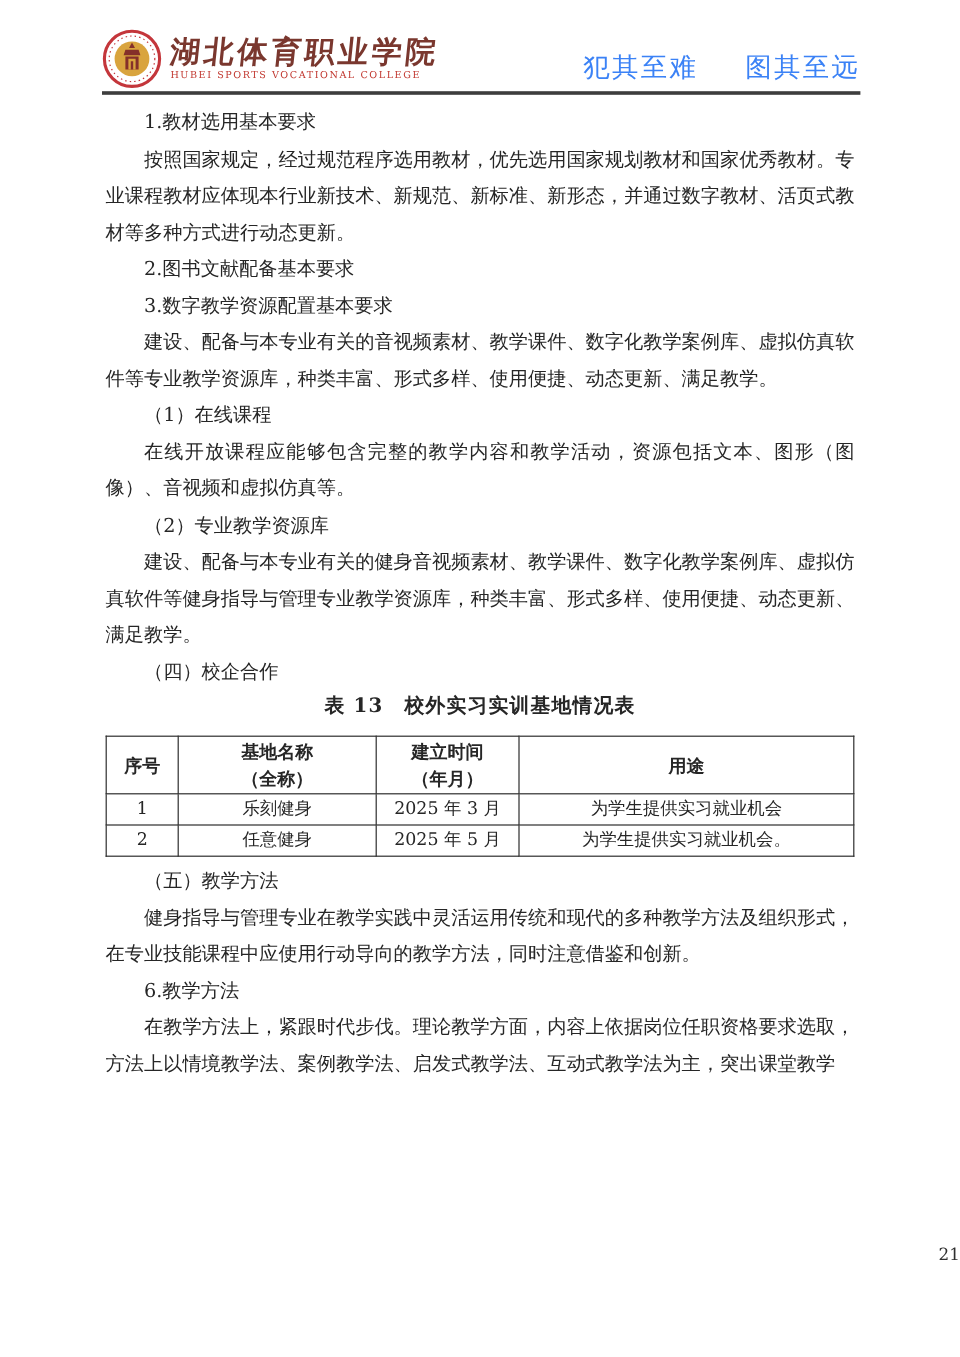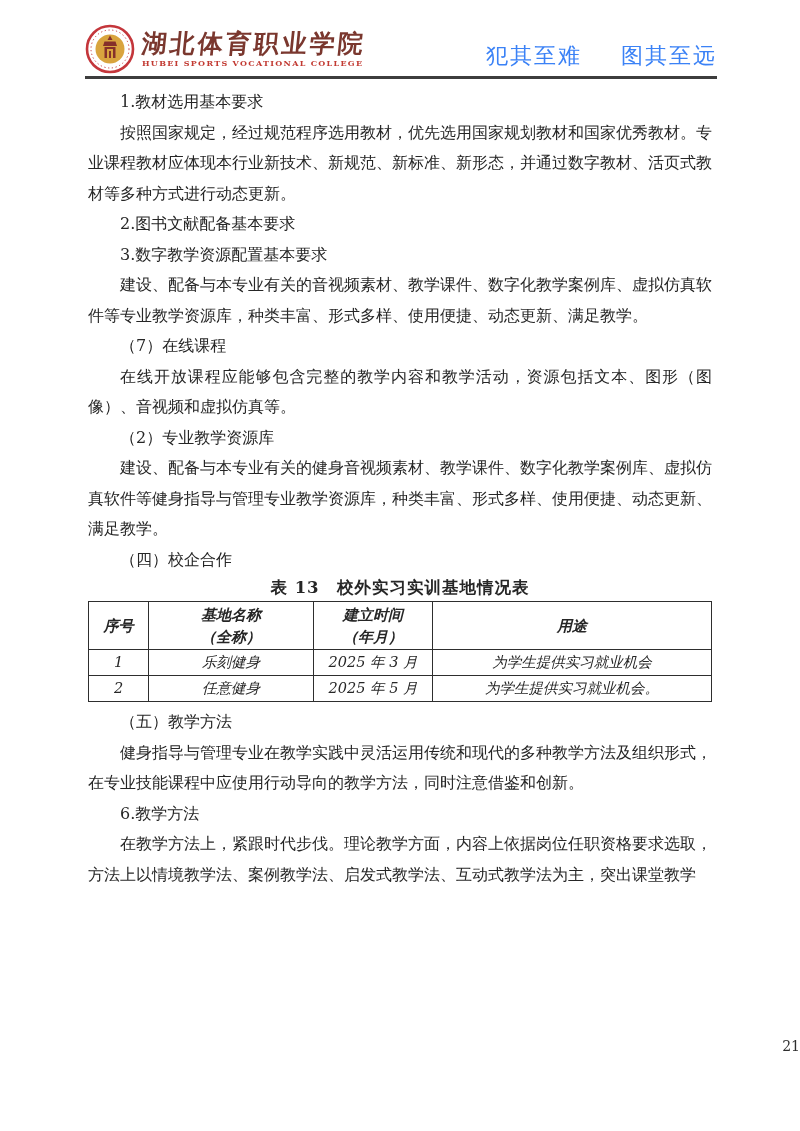--- a/index.html
+++ b/index.html
@@ -39,21 +39,21 @@
     font-size: 25px;
     font-weight: bold;
     color: #7a372e;
     letter-spacing: 3px;
     transform: skewX(-6deg);
     white-space: nowrap;
   }
   .college-en {
     margin-top: 3px;
     font-size: 8px;
-    font-weight: bold;
+    font-weight: normal;
     color: #c23a32;
     letter-spacing: 1.3px;
     white-space: nowrap;
   }
   .motto {
     font-size: 22px;
     color: #3b82f6;
     letter-spacing: 2px;
     padding-bottom: 5px;
     white-space: nowrap;
@@ -80,23 +80,22 @@
     font-weight: bold;
     font-size: 16.5px;
     line-height: 26px !important;
     letter-spacing: 1px;
   }
 
   
   table.base-table {
     width: 100%;
     border-collapse: collapse;
-    margin-top: 0;
+    margin-top: 12px;
     table-layout: fixed;
-    font-style: italic;
   }
   .base-table th, .base-table td {
     border: 1.6px solid #2e2e2e;
     text-align: center;
     vertical-align: middle;
     padding: 0;
   }
   .base-table th {
     font-weight: bold;
     font-size: 15px;
@@ -152,21 +151,21 @@
       <span class="phrase2">图其至远</span>
     </div>
   </div>
 
   <div class="content">
     <p class="head-plain">1.教材选用基本要求</p>
     <p class="para">按照国家规定，经过规范程序选用教材，优先选用国家规划教材和国家优秀教材。专业课程教材应体现本行业新技术、新规范、新标准、新形态，并通过数字教材、活页式教材等多种方式进行动态更新。</p>
     <p class="head-plain">2.图书文献配备基本要求</p>
     <p class="head-plain">3.数字教学资源配置基本要求</p>
     <p class="para">建设、配备与本专业有关的音视频素材、教学课件、数字化教学案例库、虚拟仿真软件等专业教学资源库，种类丰富、形式多样、使用便捷、动态更新、满足教学。</p>
-    <p class="head-plain">（7）在线课程</p>
+    <p class="head-plain">（1）在线课程</p>
     <p class="para">在线开放课程应能够包含完整的教学内容和教学活动，资源包括文本、图形（图像）、音视频和虚拟仿真等。</p>
     <p class="head-plain">（2）专业教学资源库</p>
     <p class="para">建设、配备与本专业有关的健身音视频素材、教学课件、数字化教学案例库、虚拟仿真软件等健身指导与管理专业教学资源库，种类丰富、形式多样、使用便捷、动态更新、满足教学。</p>
     <p class="head-bold">（四）校企合作</p>
 
     <p class="tbl-title">表 13　校外实习实训基地情况表</p>
 
     <table class="base-table">
       <colgroup>
         <col class="col-index">

